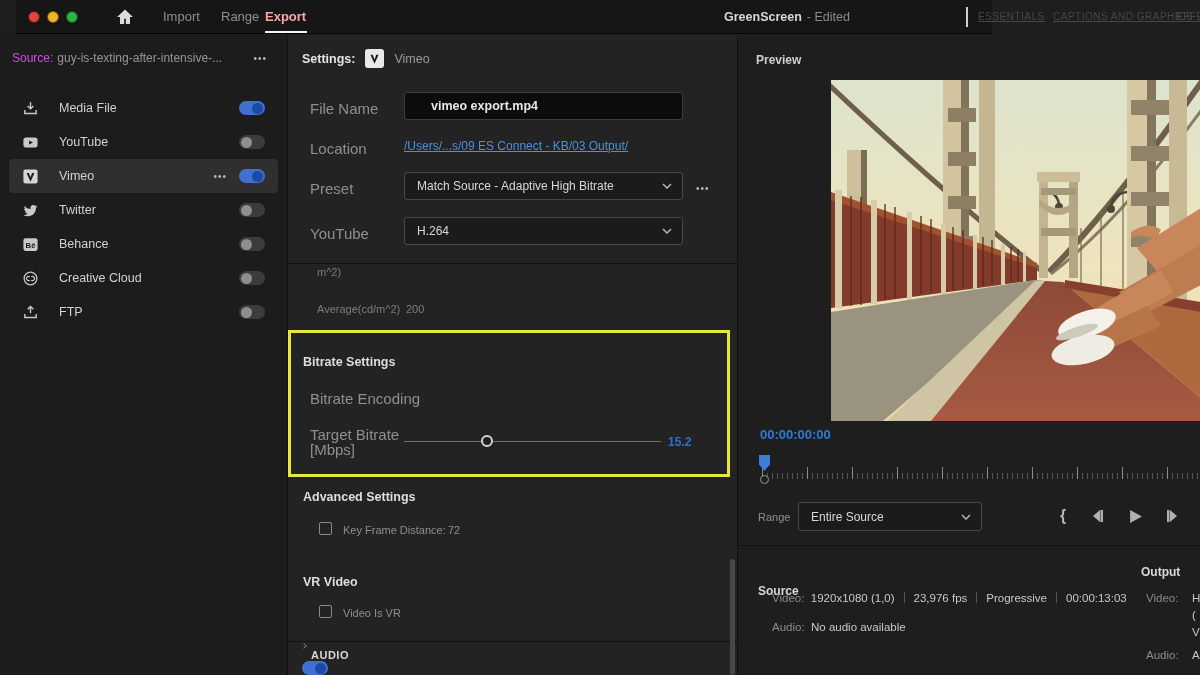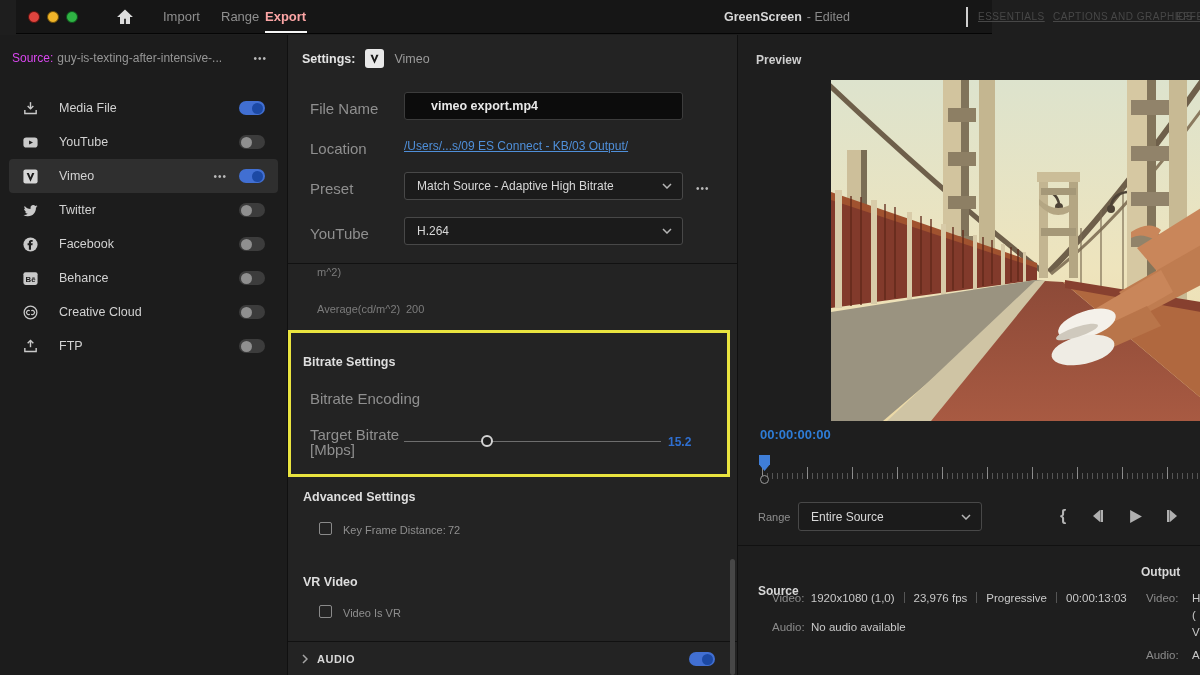--- a/index.html
+++ b/index.html
@@ -67,21 +67,21 @@
   .dim-txt { font-size:11px; color:#7c7c7c;}
   .section-h { position:absolute; left:15px; font-size:12.5px; font-weight:bold; color:#dedede;}
   .slider-track { position:absolute; left:116px; width:257px; height:1px; background:#6e6e6e; }
   .slider-handle { position:absolute; top:-6px; width:12px; height:12px; border-radius:50%;
     background:#1e1e1e; border:2px solid #d4d4d4; cursor:pointer;}
   .slider-val { position:absolute; left:380px; font-size:12px; font-weight:bold; color:#2f6fd0;}
   .checkbox { position:absolute; width:13px; height:13px; border:1.5px solid #8a8a8a;
     border-radius:2px; background:transparent; cursor:pointer;}
   .chk-label { position:absolute; font-size:11px; color:#8f8f8f;}
   .audio-bar { position:absolute; left:0; top:608px; width:449px; height:32px; display:flex;
-    align-items:center; padding:0 22px 0 14px; cursor:pointer;}
+    align-items:flex-start; padding:0 22px 0 14px; cursor:pointer;flex-direction:column;}
   .audio-bar .al { font-size:11px; font-weight:bold; color:#d8d8d8; letter-spacing:.5px; margin-left:9px; flex:1;}
   .scroll-thumb { position:absolute; right:2px; top:524px; width:5px; height:116px;
     border-radius:3px; background:#474747; cursor:pointer;}
   .hl-box { position:absolute; left:288px; top:330px; width:442px; height:147px;
     border:3px solid #e9e43f; pointer-events:none; z-index:30;}
 
   
   .preview { position:absolute; left:737px; top:35px; width:463px; height:640px; background:#1e1e1e;
     border-left:1px solid #101010;}
   .pv-title { position:absolute; left:18px; top:18px; font-size:12px; font-weight:bold; color:#cfcfcf;}
@@ -188,32 +188,20 @@
         <svg viewBox="0 0 24 24" width="17" height="17">
             <path fill="#c9c9c9" d="M22 6c-.7.3-1.5.6-2.3.7.8-.5 1.4-1.3 1.7-2.2-.8.5-1.7.8-2.6 1A4 4 0 0 0 12 9c0 .3 0 .6.1.9-3.3-.2-6.3-1.8-8.3-4.3-.9 1.5-.4 3.5 1 4.5-.7 0-1.3-.2-1.8-.5 0 1.9 1.3 3.6 3.2 4-.6.2-1.2.2-1.8.1.5 1.6 2 2.8 3.7 2.8A8 8 0 0 1 2 18.3 11.4 11.4 0 0 0 8.3 20c7.5 0 11.7-6.3 11.4-12 .8-.6 1.5-1.3 2.3-2z"></path>
           </svg>
       </span>
       <span class="d-label">Twitter</span>
       <span class="toggle">
           <span class="knob"></span>
         </span>
     </div>
 
-    <div class="dest-row">
-      <span class="d-icon">
-        <svg viewBox="0 0 24 24" width="17" height="17">
-            <circle cx="12" cy="12" r="10" fill="#c9c9c9"></circle>
-            <path fill="#1c1c1c" d="M13.2 8.2h1.9V5.6h-2.2c-2.1 0-3.2 1.3-3.2 3.2v1.5H7.9v2.6h1.8v6.6h3v-6.6h2l.4-2.6h-2.4V9c0-.5.2-.8 1-.8z"></path>
-          </svg>
-      </span>
-      <span class="d-label">Facebook</span>
-      <span class="toggle">
-          <span class="knob"></span>
-        </span>
-    </div>
 
     <div class="dest-row">
       <span class="d-icon">
         <svg viewBox="0 0 24 24" width="17" height="17">
             <rect x="2" y="3" width="20" height="18" rx="3" fill="#c9c9c9"></rect>
             <text x="12" y="16.5" font-size="11" font-weight="bold" text-anchor="middle" fill="#1c1c1c">Bē</text>
           </svg>
       </span>
       <span class="d-label">Behance</span>
       <span class="toggle">

